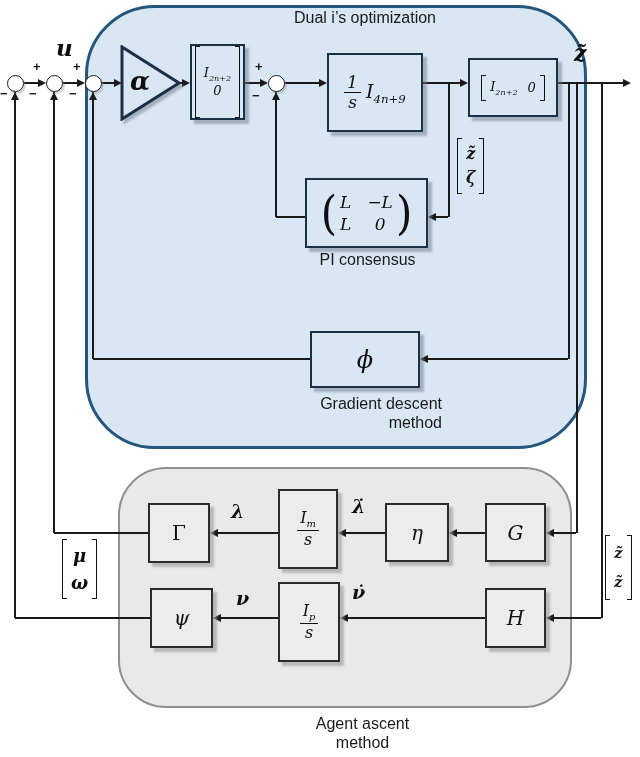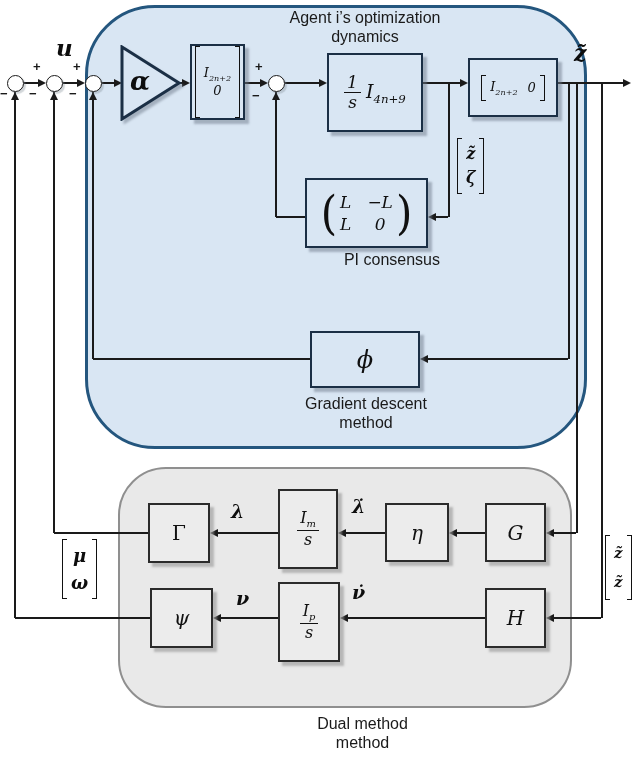--- a/index.html
+++ b/index.html
@@ -53,22 +53,21 @@
 </style>
 </head>
 <body>
 
 <div class="canvas">
 
   <div class="region region-agent"></div>
   <div class="region region-dual"></div>
 
   <div class="cap" style="left:215px;top:8px;width:300px;">
-    <span>Agent i’s optimization</span>
-    <span>dynamics</span>
+    <span>Dual i’s optimization</span>
   </div>
 
   <div class="hline" style="left:24px;top:82px;width:14px;"></div>
   <div class="hline" style="left:63px;top:82px;width:14px;"></div>
   <div class="hline" style="left:102px;top:82px;width:12px;"></div>
   <div class="hline" style="left:180px;top:82px;width:4px;"></div>
   <div class="hline" style="left:245px;top:82px;width:15px;"></div>
   <div class="hline" style="left:285px;top:82px;width:34px;"></div>
   <div class="hline" style="left:423px;top:82px;width:37px;"></div>
   <div class="hline" style="left:558px;top:82px;width:65px;"></div>
@@ -168,28 +167,28 @@
   <div class="blk" style="left:305px;top:178px;width:123px;height:70px;font-size:17px;">
     <span class="paren">(</span>
     <span class="m22" style="margin:0 3px;">
       <span>L</span>
       <span>−L</span>
       <span>L</span>
       <span>0</span>
     </span>
     <span class="paren">)</span>
   </div>
-  <div class="cap" style="left:295px;top:250px;width:145px;text-align:right;">
+  <div class="cap" style="left:295px;top:250px;width:145px;">
     <span>PI consensus</span>
   </div>
 
   <div class="blk" style="left:310px;top:331px;width:110px;height:57px;font-size:24px;">
     <span>ϕ</span>
   </div>
-  <div class="cap" style="left:290px;top:394px;width:152px;">
+  <div class="cap" style="left:290px;top:394px;width:152px;text-align:right;">
     <span>Gradient descent</span>
     <span>method</span>
   </div>
 
   <div class="blk gray" style="left:148px;top:503px;width:62px;height:60px;font-size:20px;font-style:normal;">
     <span>Γ</span>
   </div>
   <div class="blk gray" style="left:278px;top:489px;width:60px;height:80px;font-size:16px;">
     <span class="frac">
       <span class="num"><span>I</span><sub>m</sub></span>
@@ -208,21 +207,21 @@
   <div class="blk gray" style="left:278px;top:582px;width:62px;height:80px;font-size:16px;">
     <span class="frac">
       <span class="num"><span>I</span><sub>p</sub></span>
       <span>s</span>
     </span>
   </div>
   <div class="blk gray" style="left:485px;top:588px;width:61px;height:60px;font-size:20px;">
     <span>H</span>
   </div>
   <div class="cap" style="left:240px;top:714px;width:245px;">
-    <span>Dual method</span>
+    <span>Agent ascent</span>
     <span>method</span>
   </div>
 
   <span class="mlabel" style="left:56px;top:34px;font-size:23px;">u</span>
   <span class="mlabel" style="left:574px;top:40px;font-size:22px;">z̃</span>
   <span class="mlabel" style="left:231px;top:500px;font-size:19px;">λ</span>
   <span class="mlabel" style="left:352px;top:495px;font-size:19px;">λ̇</span>
   <span class="mlabel" style="left:236px;top:587px;font-size:19px;">ν</span>
   <span class="mlabel" style="left:352px;top:581px;font-size:19px;">ν̇</span>
 

